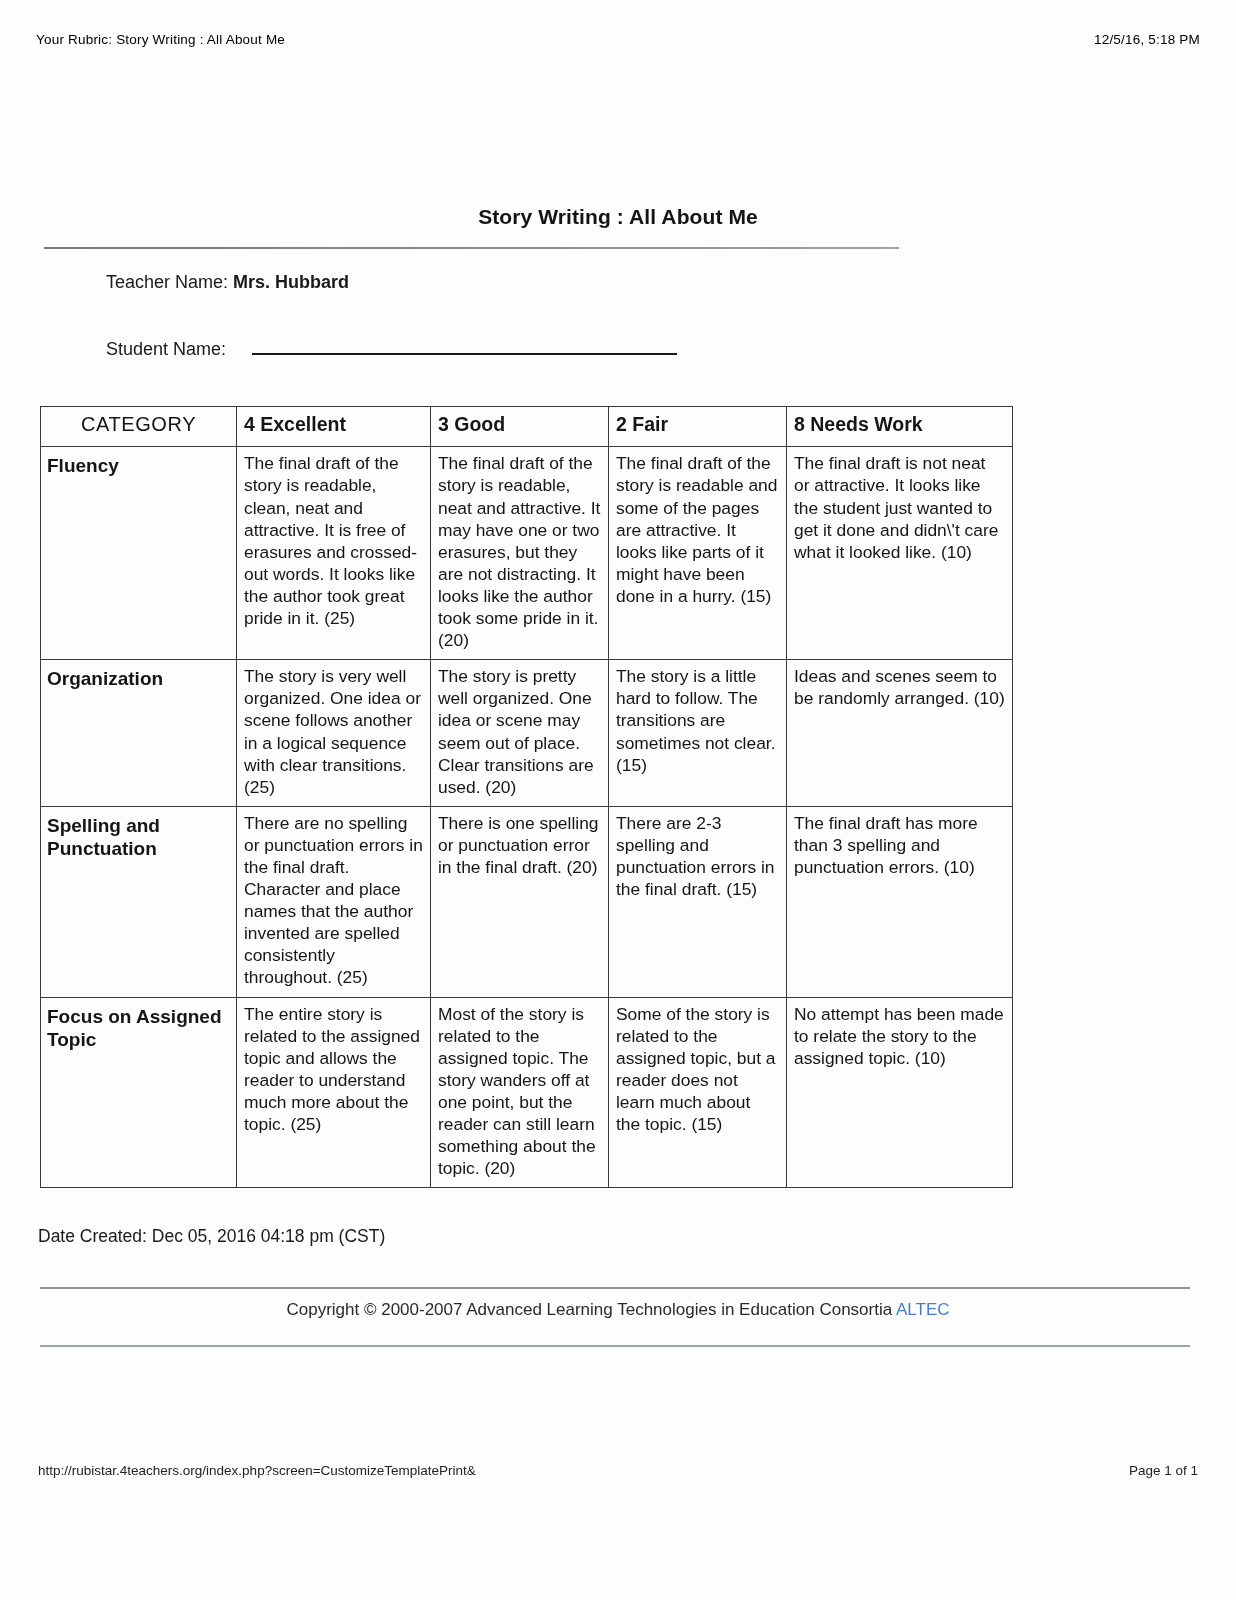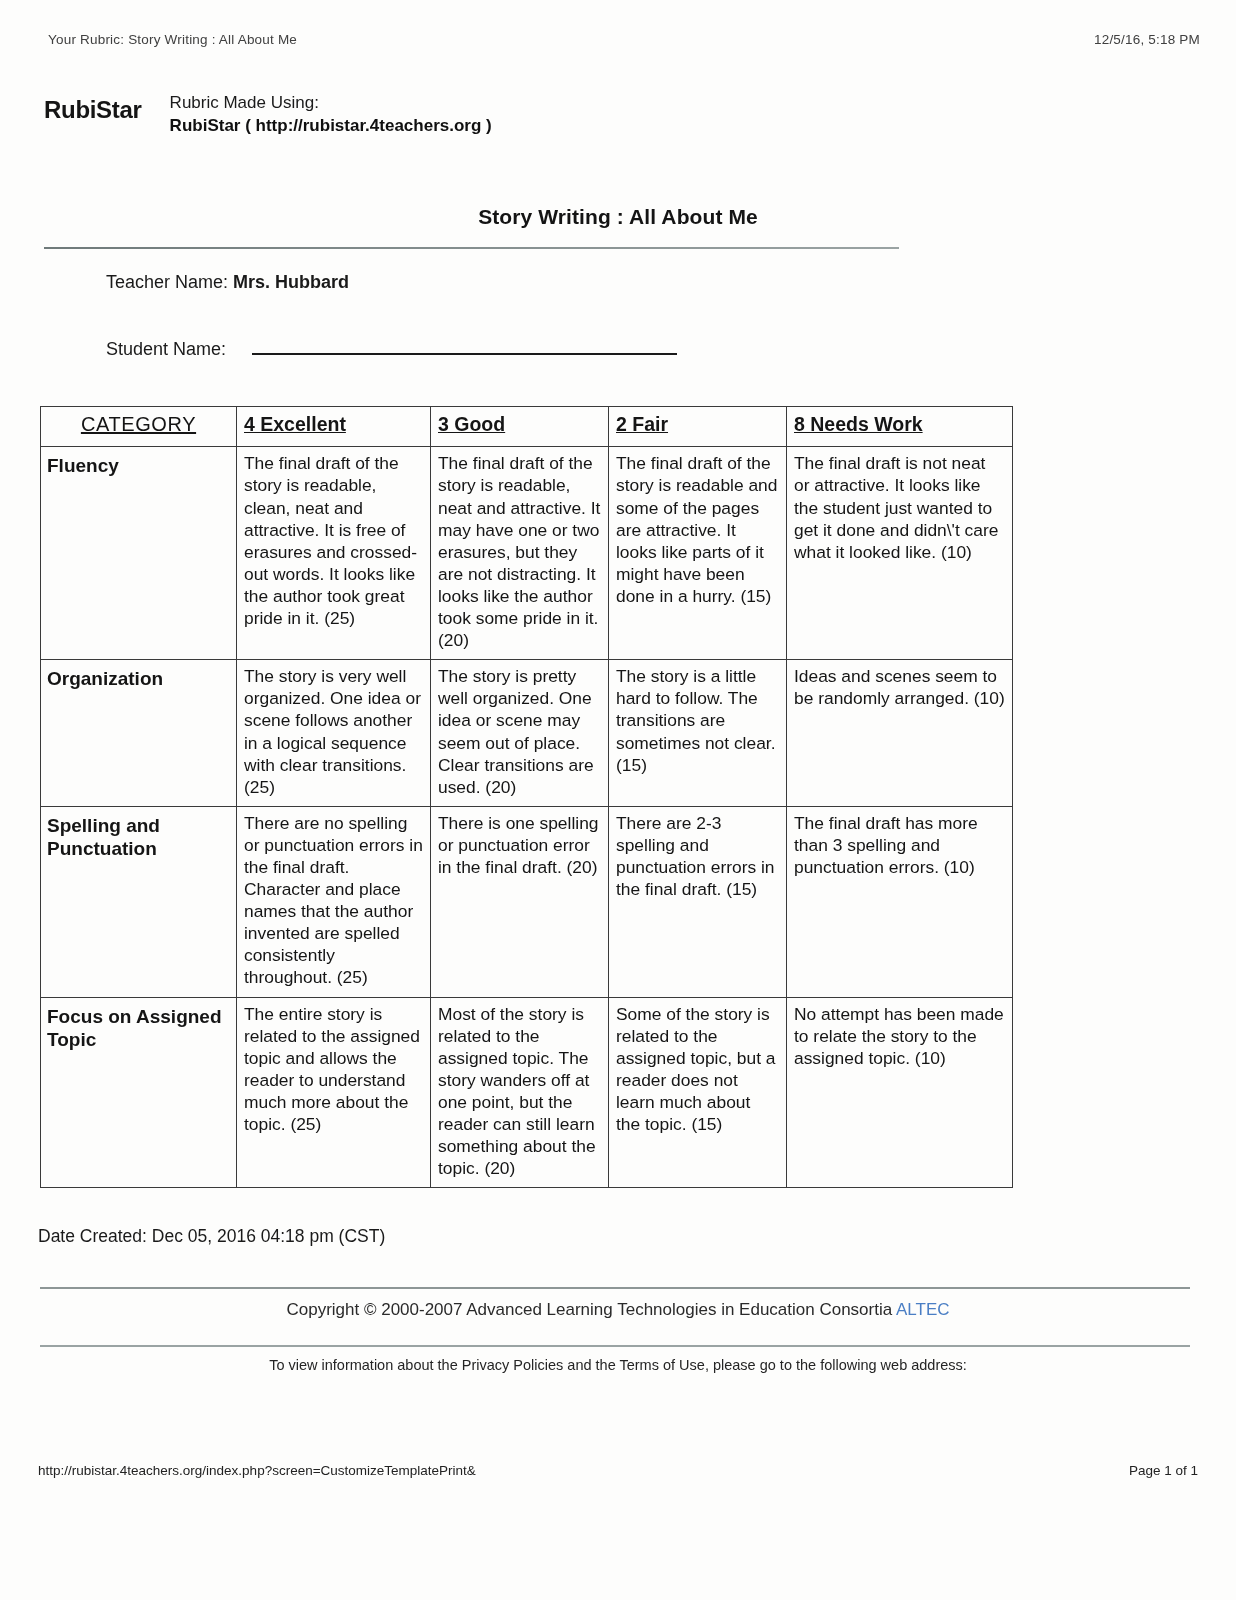--- a/index.html
+++ b/index.html
@@ -20,27 +20,27 @@
   .page {
     position: absolute;
     inset: 0;
     background: #fdfdfc;
   }
 
   
   .print-header {
     position: absolute;
     top: 32px;
-    left: 48px;
+    left: 36px;
     right: 36px;
     display: flex;
     justify-content: space-between;
     align-items: baseline;
     font-size: 13.5px;
-    color: #404040;
+    color: #000000;
     letter-spacing: 0.2px;
   }
   .print-header .right { font-size: 13.5px; }
 
   
   .brand-block {
     position: absolute;
     top: 92px;
     left: 44px;
     display: flex;
@@ -138,21 +138,20 @@
   .rubric col.c0 { width: 196px; }
   .rubric col.c1 { width: 194px; }
   .rubric col.c2 { width: 178px; }
   .rubric col.c3 { width: 178px; }
   .rubric col.c4 { width: 226px; }
 
   .rubric thead th {
     padding-bottom: 9px;
     font-weight: bold;
     font-size: 19.5px;
-    text-decoration: underline;
   }
   .rubric thead th.cat-head {
     font-weight: normal;
     text-align: center;
     font-size: 20px;
     letter-spacing: 0.6px;
   }
   .rubric td.cat-cell {
     font-weight: bold;
     font-size: 19px;
@@ -232,27 +231,20 @@
 </head>
 <body>
 
 <div class="page">
 
   <div class="print-header">
     <span class="left">Your Rubric: Story Writing : All About Me</span>
     <span class="right">12/5/16, 5:18 PM</span>
   </div>
 
-  <div class="brand-block">
-    <div class="brand-logo">RubiStar</div>
-    <div class="brand-made">
-      <div class="l1">Rubric Made Using:</div>
-      <div class="l2">RubiStar ( http://rubistar.4teachers.org )</div>
-    </div>
-  </div>
 
   <div class="doc-title">Story Writing : All About Me</div>
   <div class="title-rule"></div>
 
   <div class="field-teacher">
     <span>Teacher Name:</span>
     <b>Mrs. Hubbard</b>
   </div>
 
   <div class="field-student">
@@ -316,21 +308,20 @@
 
   <div class="footer-rule-1"></div>
 
   <div class="copyright">
     <span>Copyright © 2000-2007 Advanced Learning Technologies in Education Consortia </span><span class="altec">ALTEC</span>
   </div>
 
   <div class="footer-rule-2"></div>
 
   <div class="terms">
-    <div>To view information about the Privacy Policies and the Terms of Use, please go to the following web address:</div>
   </div>
 
   <div class="print-footer">
     <span>http://rubistar.4teachers.org/index.php?screen=CustomizeTemplatePrint&amp;</span>
     <span>Page 1 of 1</span>
   </div>
 
 </div>
 
 </body></html>

